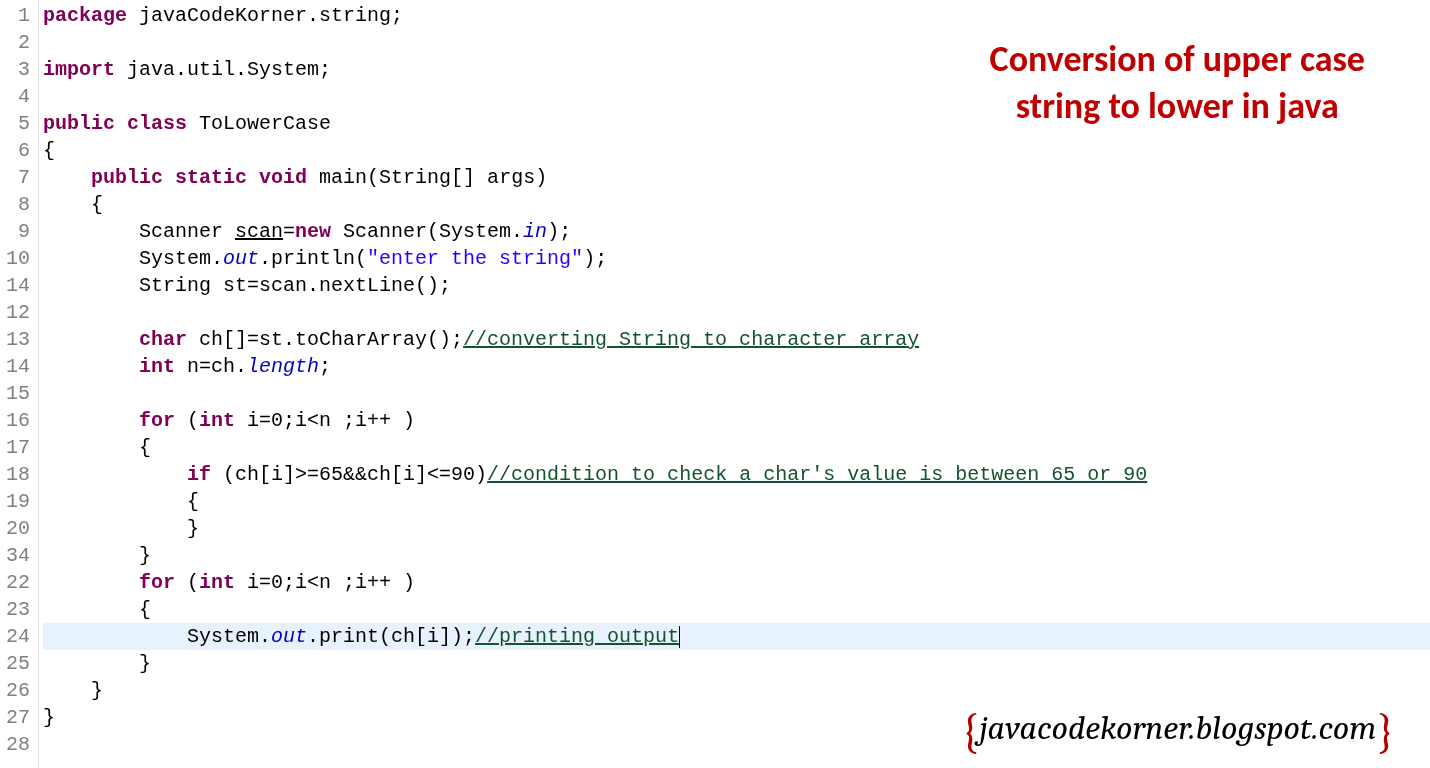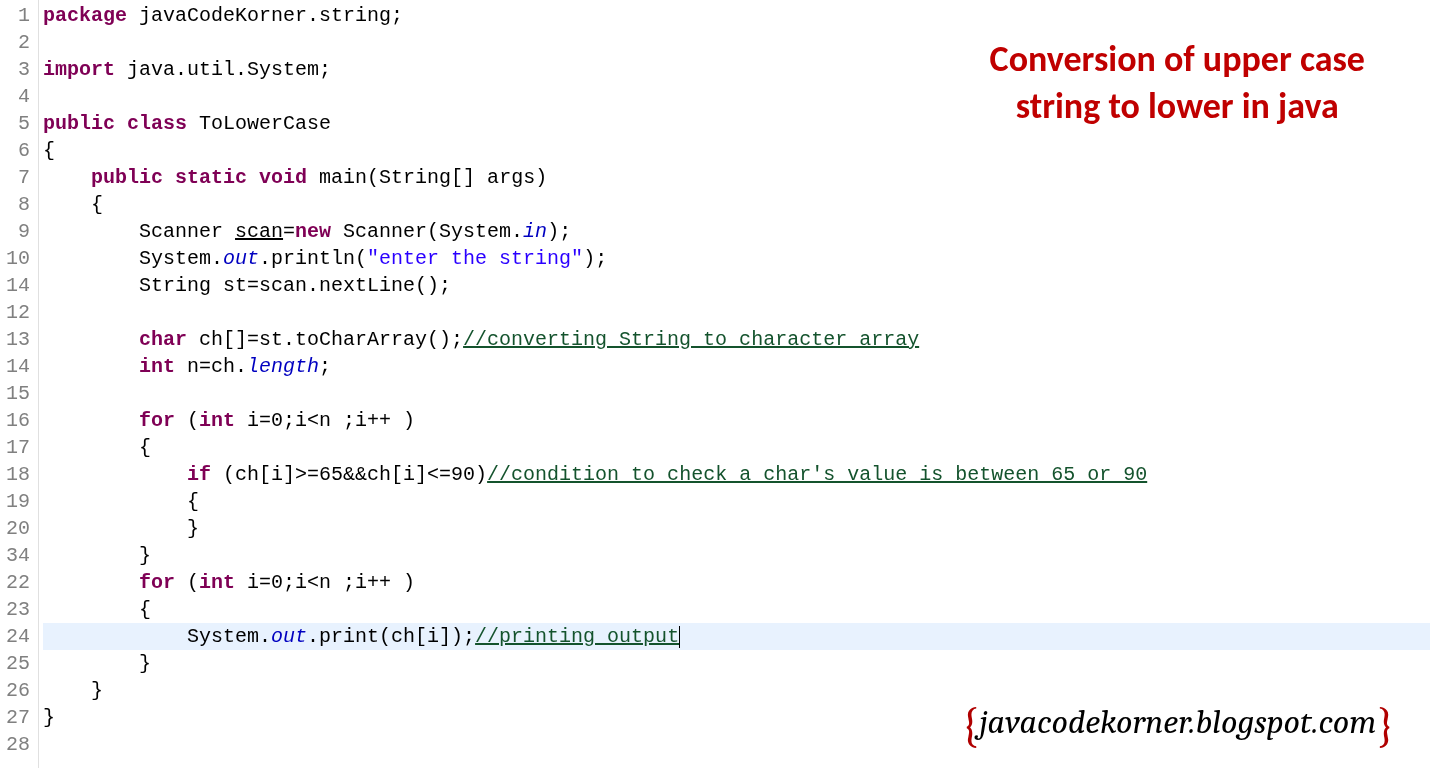--- a/index.html
+++ b/index.html
@@ -54,21 +54,21 @@
       right: 65px;
       font-family: Calibri, Arial, sans-serif;
       font-size: 36px;
       font-weight: bold;
       color: #c00000;
       text-align: center;
       line-height: 1.3;
     }
     .watermark {
       position: absolute;
-      bottom: 15px;
+      bottom: 9px;
       right: 35px;
       font-family: 'Cambria', Georgia, serif;
       font-size: 34px;
       color: #000000;
       font-style: italic;
     }
     .watermark .brace {
       color: #b00000;
       font-size: 48px;
       font-weight: normal;

